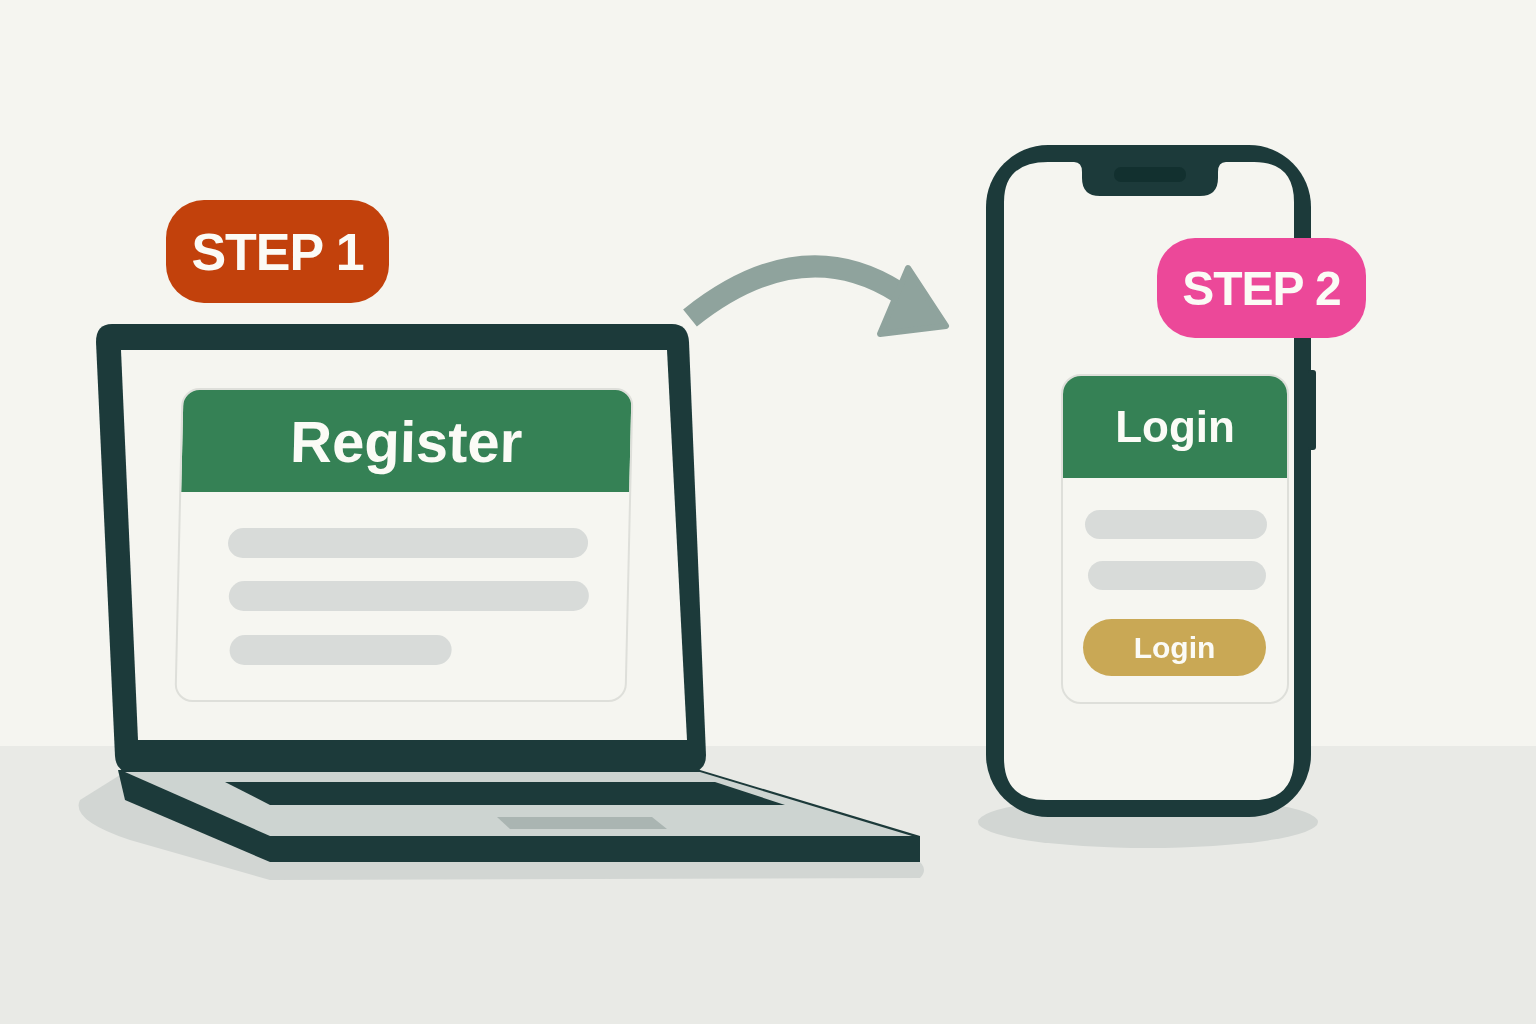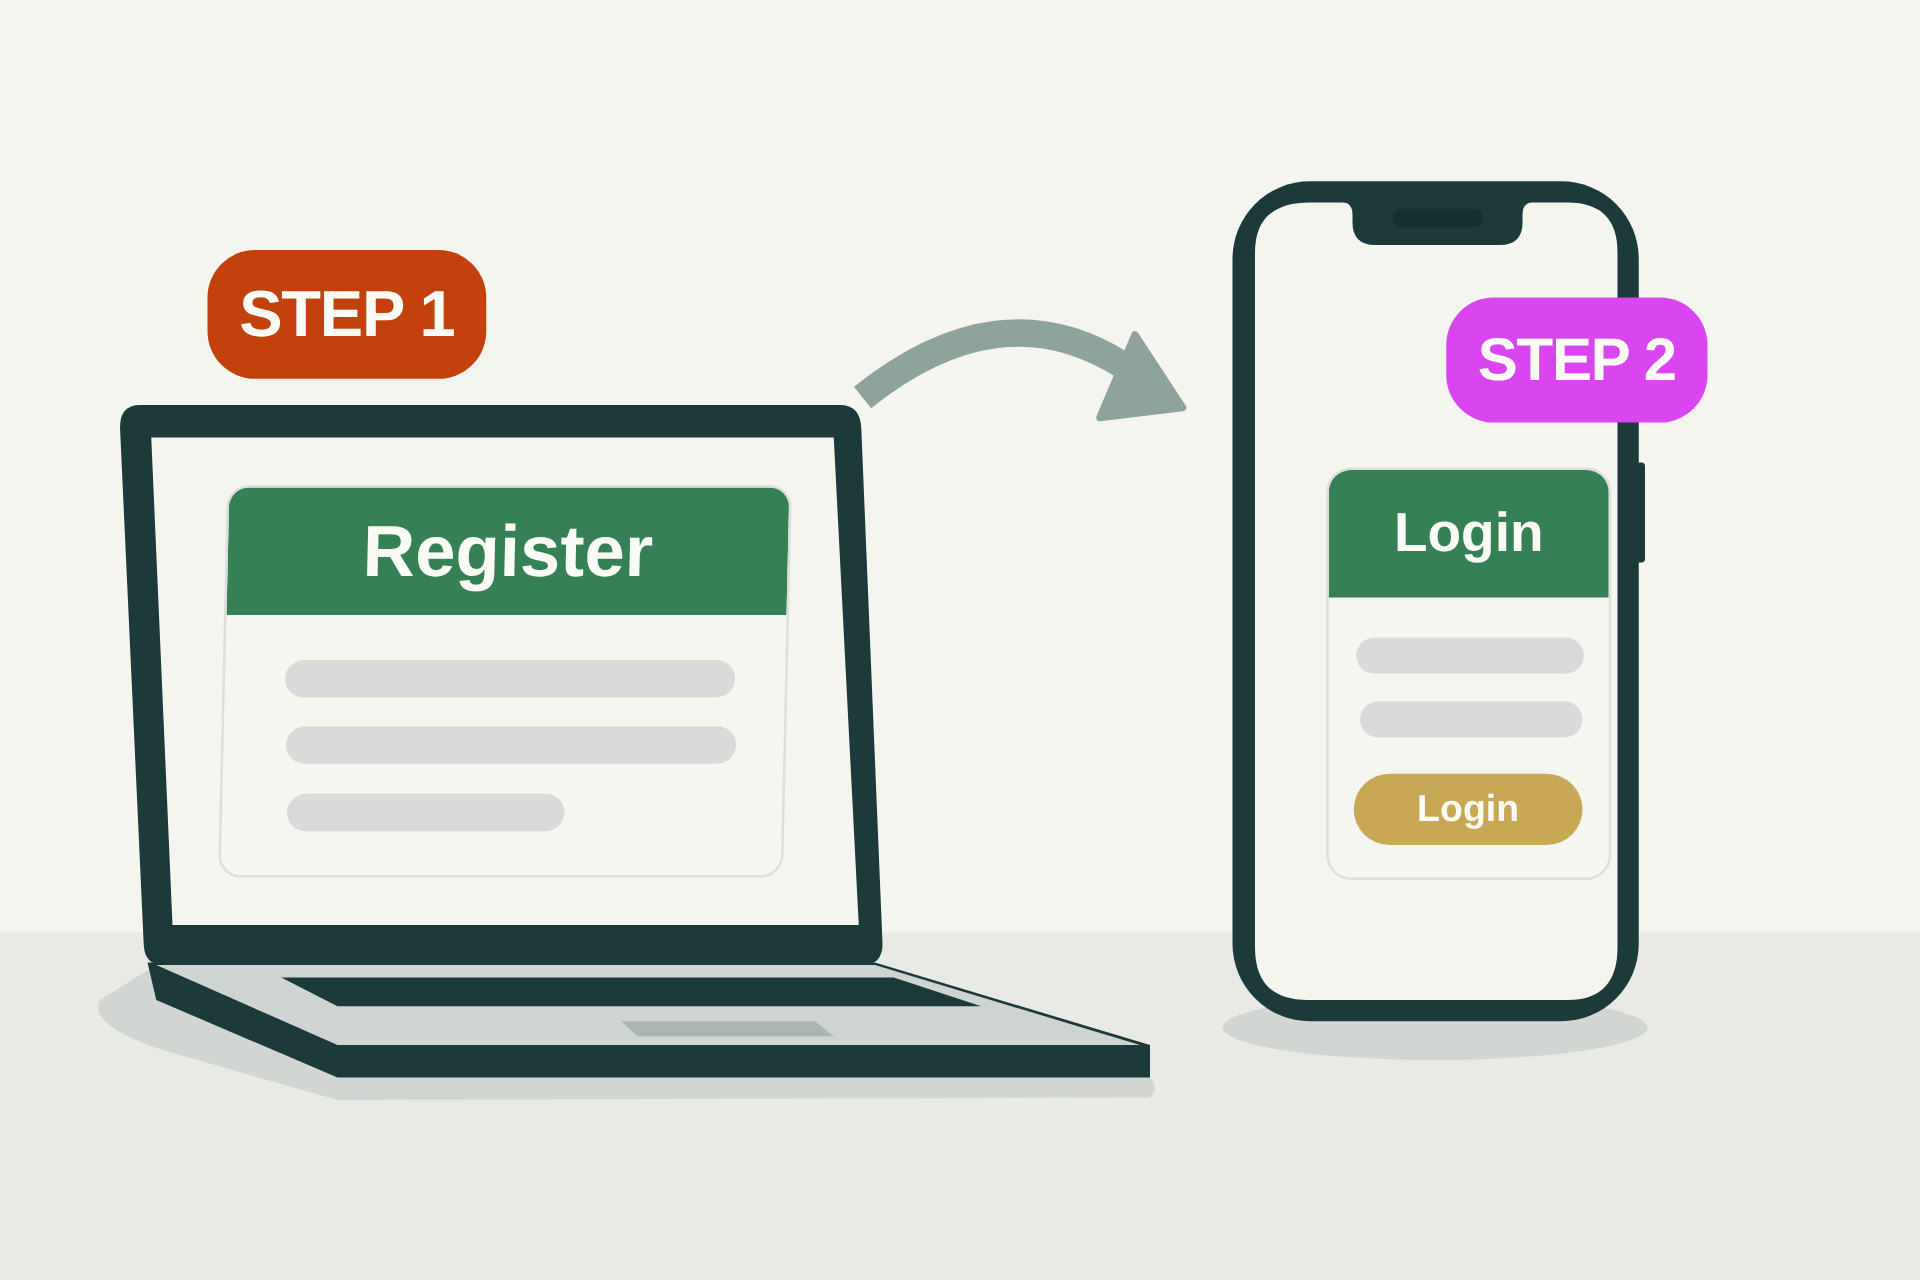--- a/index.html
+++ b/index.html
@@ -1,21 +1,21 @@
 <!DOCTYPE html>
 <html><head>
 <meta charset="utf-8">
 <style>
   html,body{margin:0;padding:0;}
   body{width:1536px;height:1024px;position:relative;overflow:hidden;background:#f5f5f0;font-family:"Liberation Sans","DejaVu Sans",sans-serif;}
   .floor{position:absolute;left:0;top:746px;width:1536px;height:278px;background:#e9eae6;}
   .abs{position:absolute;}
   .badge{position:absolute;display:flex;align-items:center;justify-content:center;color:#fbfbf6;font-weight:bold;border-radius:38px;letter-spacing:-1px;}
   .badge1{left:166px;top:200px;width:223px;height:103px;background:#c2410c;font-size:52px;}
-  .badge2{left:1157px;top:238px;width:209px;height:100px;background:#d946ef;font-size:48px;}
+  .badge2{left:1157px;top:238px;width:209px;height:100px;background:#ec4899;font-size:48px;}
   .card{position:absolute;background:#f6f6f1;border:2px solid #dedfda;overflow:hidden;}
   .card-head{display:flex;align-items:center;justify-content:center;background:#358155;color:#fbfbf6;font-weight:bold;}
   .field{position:absolute;background:#d8dbd9;border-radius:16px;}
   .btn{position:absolute;display:flex;align-items:center;justify-content:center;background:#c9a855;color:#fbfbf6;font-weight:bold;border-radius:30px;}
 </style>
 </head>
 <body>
 
 <div class="floor"></div>
 

